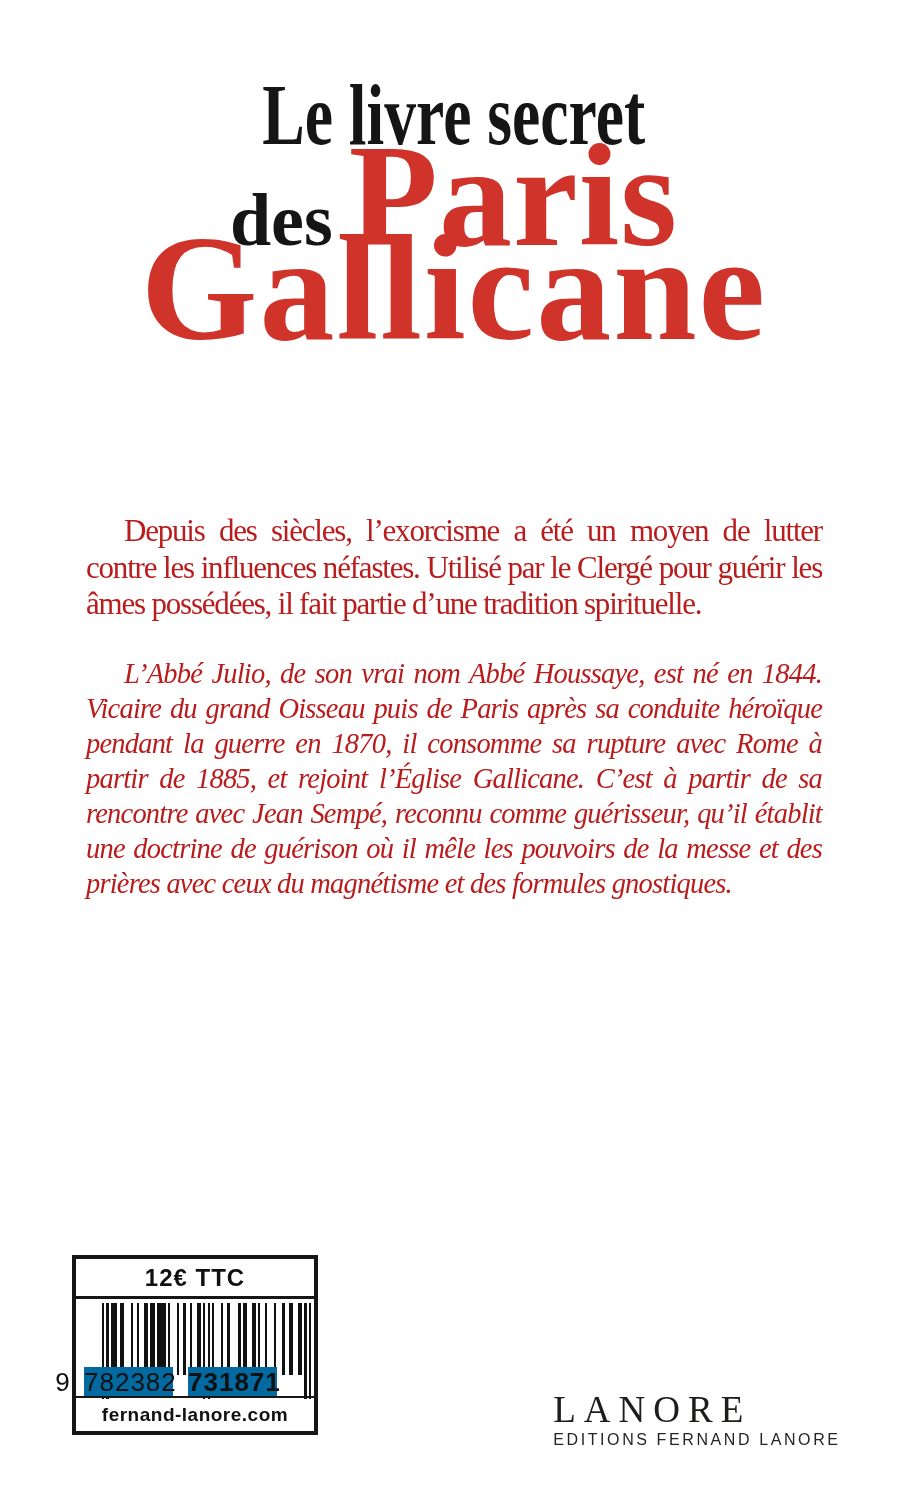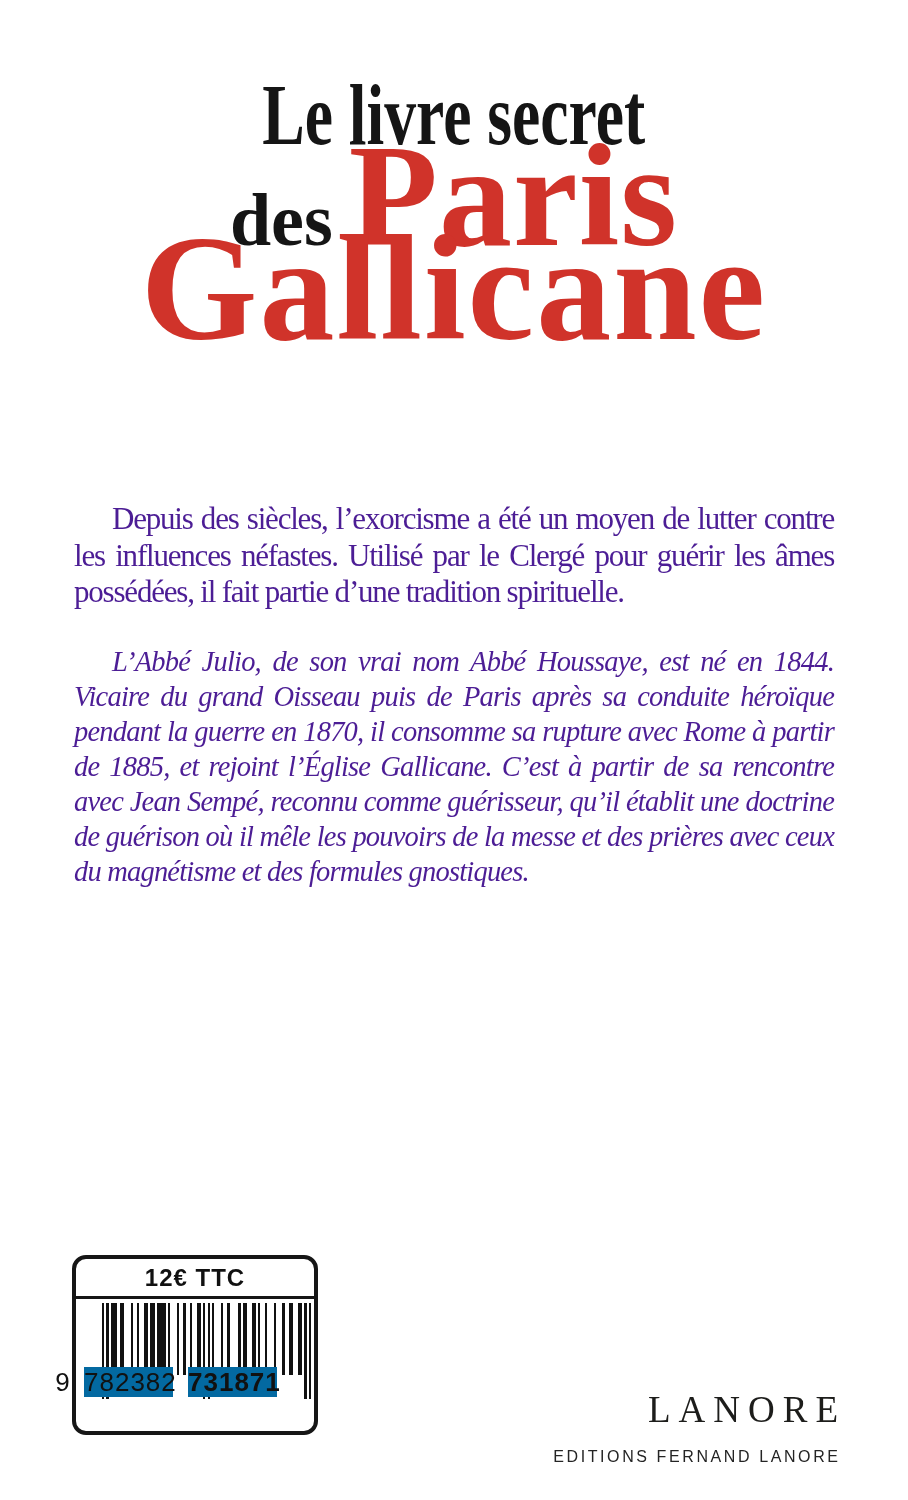--- a/index.html
+++ b/index.html
@@ -20,42 +20,42 @@
   .t1 .squeeze{display:inline-block;transform:scaleX(.74);transform-origin:center;}
   .t2{top:123px;}
   .t2 .des{font-size:74px;font-weight:700;color:#151515;margin-right:16px;}
   .t2 .main{font-size:146px;font-weight:700;letter-spacing:1px;}
   .t3{top:213px;font-size:150px;font-weight:700;letter-spacing:2px;}
   .accent{color:#d0332a;}
 
   
   .bodytext{position:absolute;left:70px;top:497px;width:768px;}
   .bodytext p{
-    margin:4px;
+    margin:16px;
     font-size:31px;line-height:36.6px;
     letter-spacing:-1.2px;
     text-align:justify;text-indent:38px;
-    color:#4c1d95;
+    color:#b91c1c;
   }
   .bio{
     margin-top:33px !important;
     font-style:italic;
     font-size:28.5px !important;
     line-height:35px !important;
     letter-spacing:-0.8px !important;
     color:#1e1e1e;
   }
 
   
   .barcode-box{
     position:absolute;left:72px;top:1255px;
     width:246px;height:180px;
     box-sizing:border-box;
     border:4px solid #161616;
-    border-radius:14px;
+    border-radius:0;
     background:#fff;
     font-family:"Liberation Sans", sans-serif;
   }
   .price-strip{
     height:37px;display:flex;align-items:center;justify-content:center;
     font-size:24px;font-weight:700;letter-spacing:1px;color:#111;
     border-bottom:3px solid #161616;
   }
   .barcode-area{position:relative;height:102px;}
   .bars{position:absolute;left:26px;top:4px;width:209px;height:98px;}
@@ -71,28 +71,28 @@
   .d1{left:8px;width:89px;}
   .d2{left:112px;width:89px;font-weight:bold;}
   .site-strip{
     position:absolute;left:0;right:0;bottom:0;height:33px;
     border-top:2px solid #161616;
     display:flex;align-items:center;justify-content:center;
     font-size:19px;font-weight:700;letter-spacing:0.5px;color:#111;
   }
 
   
-  .publisher{position:absolute;right:70px;top:1388px;text-align:right;}
+  .publisher{position:absolute;right:70px;top:1388px;}
   .pub-logo{
     font-family:"Liberation Serif", serif;
     font-size:37px;letter-spacing:8px;margin-right:-8px;
     color:#1d1d1b;font-weight:400;
   }
   .pub-tagline{
-    margin-top:17px;
+    margin-top:0;
     font-family:"Liberation Sans", sans-serif;
     font-size:16px;letter-spacing:2.6px;margin-right:-2.6px;
     color:#242424;font-weight:400;
   }
 </style>
 </head>
 <body>
 
 <div class="page">
 
@@ -156,20 +156,21 @@
           <div class="bar" style="left: 189.2px;"></div>
           <div class="bar" style="left: 195.8px;"></div>
           <div class="bar" style="left: 198px;"></div>
           <div class="bar guard" style="left: 202.4px;"></div>
           <div class="bar guard" style="left: 206.8px;"></div>
         </div>
       <div class="digit-group d0" id="digit0">9</div>
       <div class="digit-group d1" id="digit1">782382</div>
       <div class="digit-group d2" id="digit2">731871</div>
     </div>
+    <div class="site-strip">fernand-lanore.com</div>
   </div>
 
   <div class="publisher">
     <div class="pub-logo">LANORE</div>
     <div class="pub-tagline">EDITIONS FERNAND LANORE</div>
   </div>
 
 </div>
 
 </body></html>

